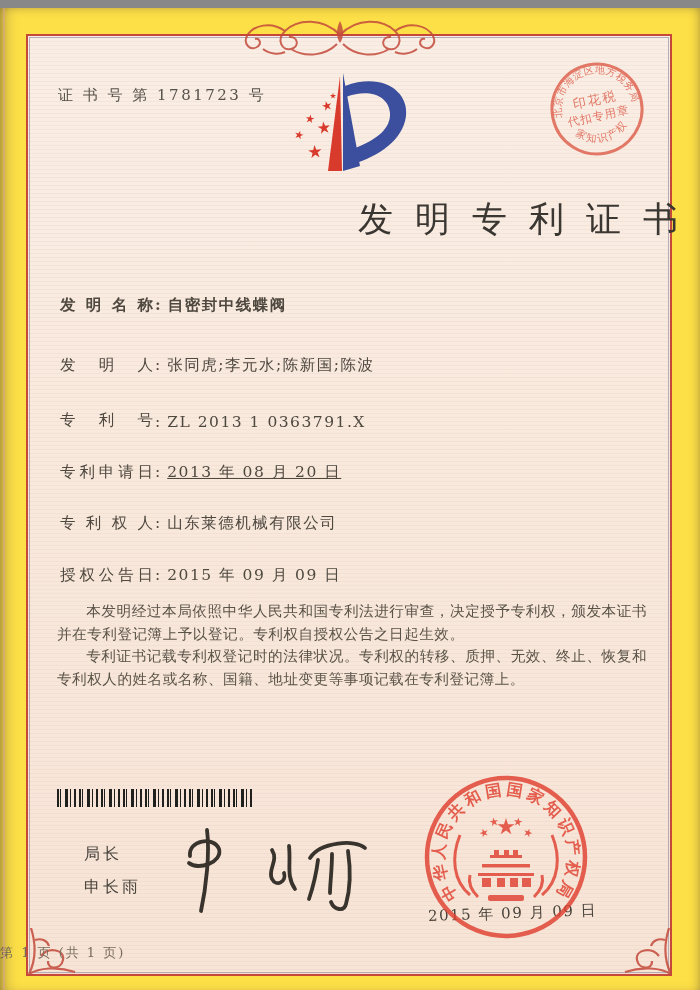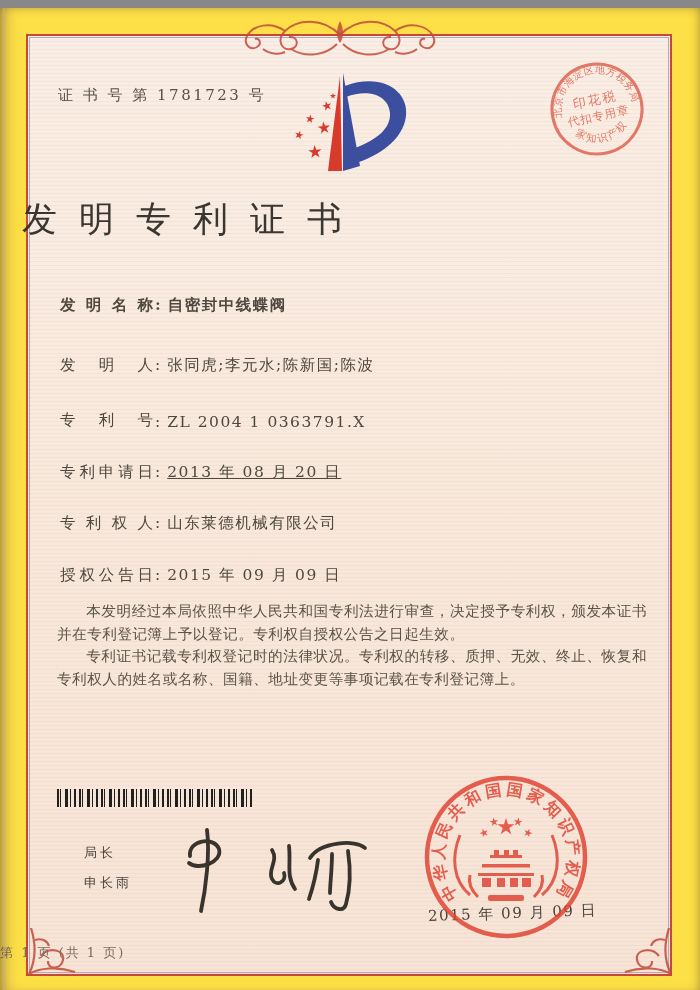--- a/index.html
+++ b/index.html
@@ -28,21 +28,21 @@
   }
   .frame-inner{position:absolute;inset:1px;border:1px solid #9a93a6;opacity:.7;pointer-events:none;}
   .ornament{position:absolute;z-index:5;}
   .cert-no{
     position:absolute;left:58px;top:78px;font-size:15px;letter-spacing:2.5px;
     color:#55514a;z-index:6;
   }
   .logo{position:absolute;left:283px;top:60px;z-index:6;}
   .tax-seal{position:absolute;left:536px;top:40px;z-index:7;}
   .title{
-    position:absolute;left:0;top:188px;width:100%;text-align:left;
+    position:absolute;left:0;top:188px;width:100%;text-align:right;
     font-size:35px;letter-spacing:22px;padding-left:22px;box-sizing:border-box;
     color:#3a3631;z-index:6;
   }
   .field{position:absolute;left:60px;font-size:15.5px;color:#4e483f;letter-spacing:1px;white-space:nowrap;z-index:6;}
   .flabel{display:inline-block;width:94px;text-align:justify;text-align-last:justify;vertical-align:bottom;}
   .fcolon{display:inline-block;margin:0 6px 0 1px;}
   .fvalue{letter-spacing:1.5px;}
   .paras{
     position:absolute;left:57px;top:592px;width:590px;z-index:6;
     font-size:14.6px;line-height:22.6px;color:#5a5348;
@@ -51,21 +51,21 @@
   .paras p{margin:0;text-indent:2em;}
   .barcode{
     position:absolute;left:57px;top:781px;width:196px;height:18px;z-index:6;
     background:repeating-linear-gradient(90deg,
       #20201e 0 2px, transparent 2px 3px,
       #20201e 3px 4px, transparent 4px 8px,
       #20201e 8px 11px, transparent 11px 13px,
       #20201e 13px 14px, transparent 14px 17px,
       #20201e 17px 19px, transparent 19px 22px);
   }
-  .signer{position:absolute;left:84px;top:836px;z-index:6;color:#49443d;font-size:13px;letter-spacing:3px;}
+  .signer{position:absolute;left:84px;top:836px;z-index:6;color:#49443d;font-size:16px;letter-spacing:3px;}
   .signer div{margin-bottom:12px;}
   .signature{position:absolute;left:160px;top:810px;z-index:8;}
   .main-seal{position:absolute;left:420px;top:763px;z-index:9;}
   .seal-date{
     position:absolute;left:428px;top:896px;z-index:7;font-size:15px;
     color:#4a443c;letter-spacing:1.5px;transform:rotate(-2deg);white-space:nowrap;
   }
   .footer{
     position:absolute;left:0;top:936px;width:100%;text-align:left;
     font-size:13px;color:#786d60;letter-spacing:2px;z-index:6;
@@ -153,21 +153,21 @@
 
   <div class="title">发明专利证书</div>
 
   <div class="field" style="top:287px;font-weight:bold;">
     <span class="flabel">发明名称</span><span class="fcolon">:</span><span class="fvalue">自密封中线蝶阀</span>
   </div>
   <div class="field" style="top:347px;">
     <span class="flabel">发明人</span><span class="fcolon">:</span><span class="fvalue">张同虎;李元水;陈新国;陈波</span>
   </div>
   <div class="field" style="top:402px;">
-    <span class="flabel">专利号</span><span class="fcolon">:</span><span class="fvalue">ZL 2004 1 0363791.X</span>
+    <span class="flabel">专利号</span><span class="fcolon">:</span><span class="fvalue">ZL 2013 1 0363791.X</span>
   </div>
   <div class="field" style="top:454px;text-decoration:underline;">
     <span class="flabel">专利申请日</span><span class="fcolon">:</span><span class="fvalue">2013 年 08 月 20 日</span>
   </div>
   <div class="field" style="top:505px;">
     <span class="flabel">专利权人</span><span class="fcolon">:</span><span class="fvalue">山东莱德机械有限公司</span>
   </div>
   <div class="field" style="top:557px;">
     <span class="flabel">授权公告日</span><span class="fcolon">:</span><span class="fvalue">2015 年 09 月 09 日</span>
   </div>

